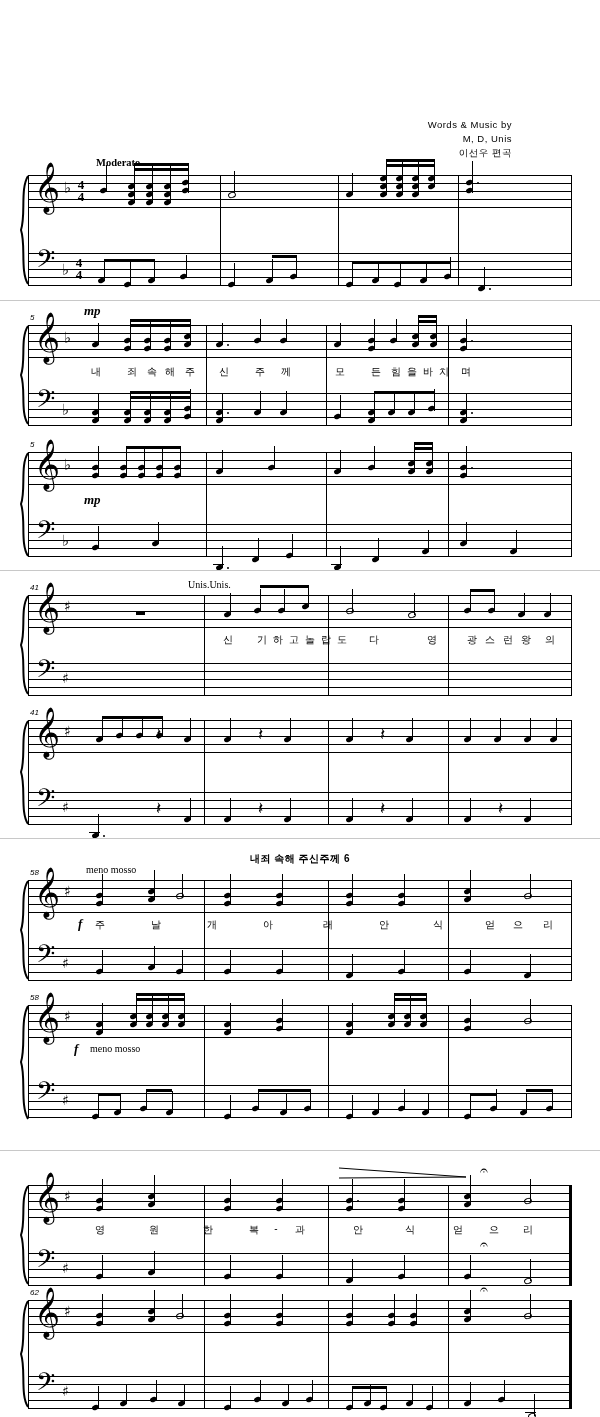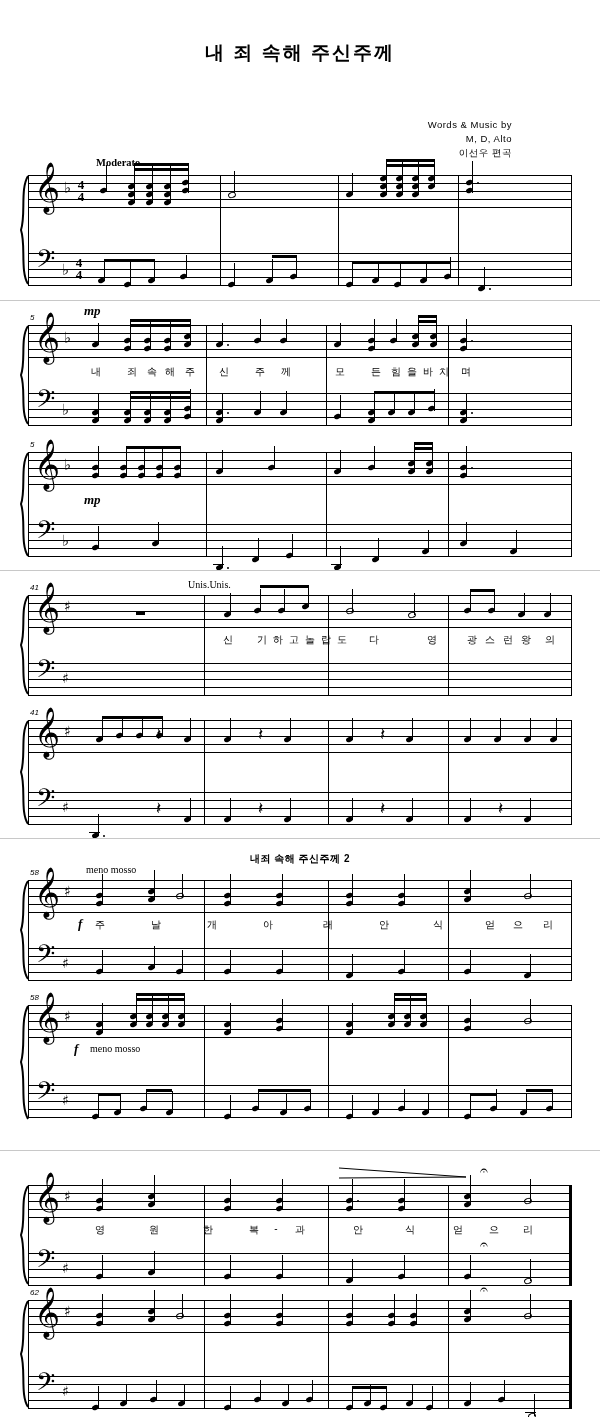--- a/index.html
+++ b/index.html
@@ -217,25 +217,24 @@
     font-size: 10px;
     transform: translateX(-50%);
     white-space: nowrap;
   }
 </style>
 </head>
 <body>
 
 <div class="page">
 
-  <div class="sheet-title">내 죄 속해 주신주께</div>
 
   <div class="credits">
     <div>Words &amp; Music by</div>
-    <div>M, D, Alto</div>
+    <div>M, D, Unis</div>
     <div>이선우 편곡</div>
   </div>
 
   <div class="system" style="left:28px; top:175px; width:544px; height:110px;">
     <div class="brace" style="left:-10px; top:0px;">
       <svg width="12" height="110" viewBox="0 0 12 110">
           <path d="M10,1 C2,14 8,40 3,55 C8,70 2,96 10,109" stroke="#000" stroke-width="2" fill="none"></path>
         </svg>
     </div>
     <div class="staff" style="top:0px;">
@@ -758,21 +757,21 @@
     <div class="stem" style="left:384px; top:78px; height:22px;"></div>
     <div class="note" style="left:436px; top:97px;"></div>
     <div class="stem" style="left:442px; top:78px; height:22px;"></div>
     <div class="rest-quarter" style="left:470px; top:80px;">𝄽</div>
     <div class="note" style="left:496px; top:97px;"></div>
     <div class="stem" style="left:502px; top:78px; height:22px;"></div>
   </div>
 
   <div class="sep" style="top:838px;"></div>
 
-  <div class="running-head">내죄 속해 주신주께  2</div>
+  <div class="running-head">내죄 속해 주신주께  6</div>
 
   <div class="system" style="left:28px; top:880px; width:544px; height:100px;">
     <div class="brace" style="left:-10px; top:0px;">
       <svg width="12" height="100" viewBox="0 0 12 100">
           <path d="M10,1 C2,13 8,36 3,50 C8,64 2,87 10,99" stroke="#000" stroke-width="2" fill="none"></path>
         </svg>
     </div>
     <div class="staff" style="top:0px;">
       <div class="ln"></div>
         <div class="ln"></div>

